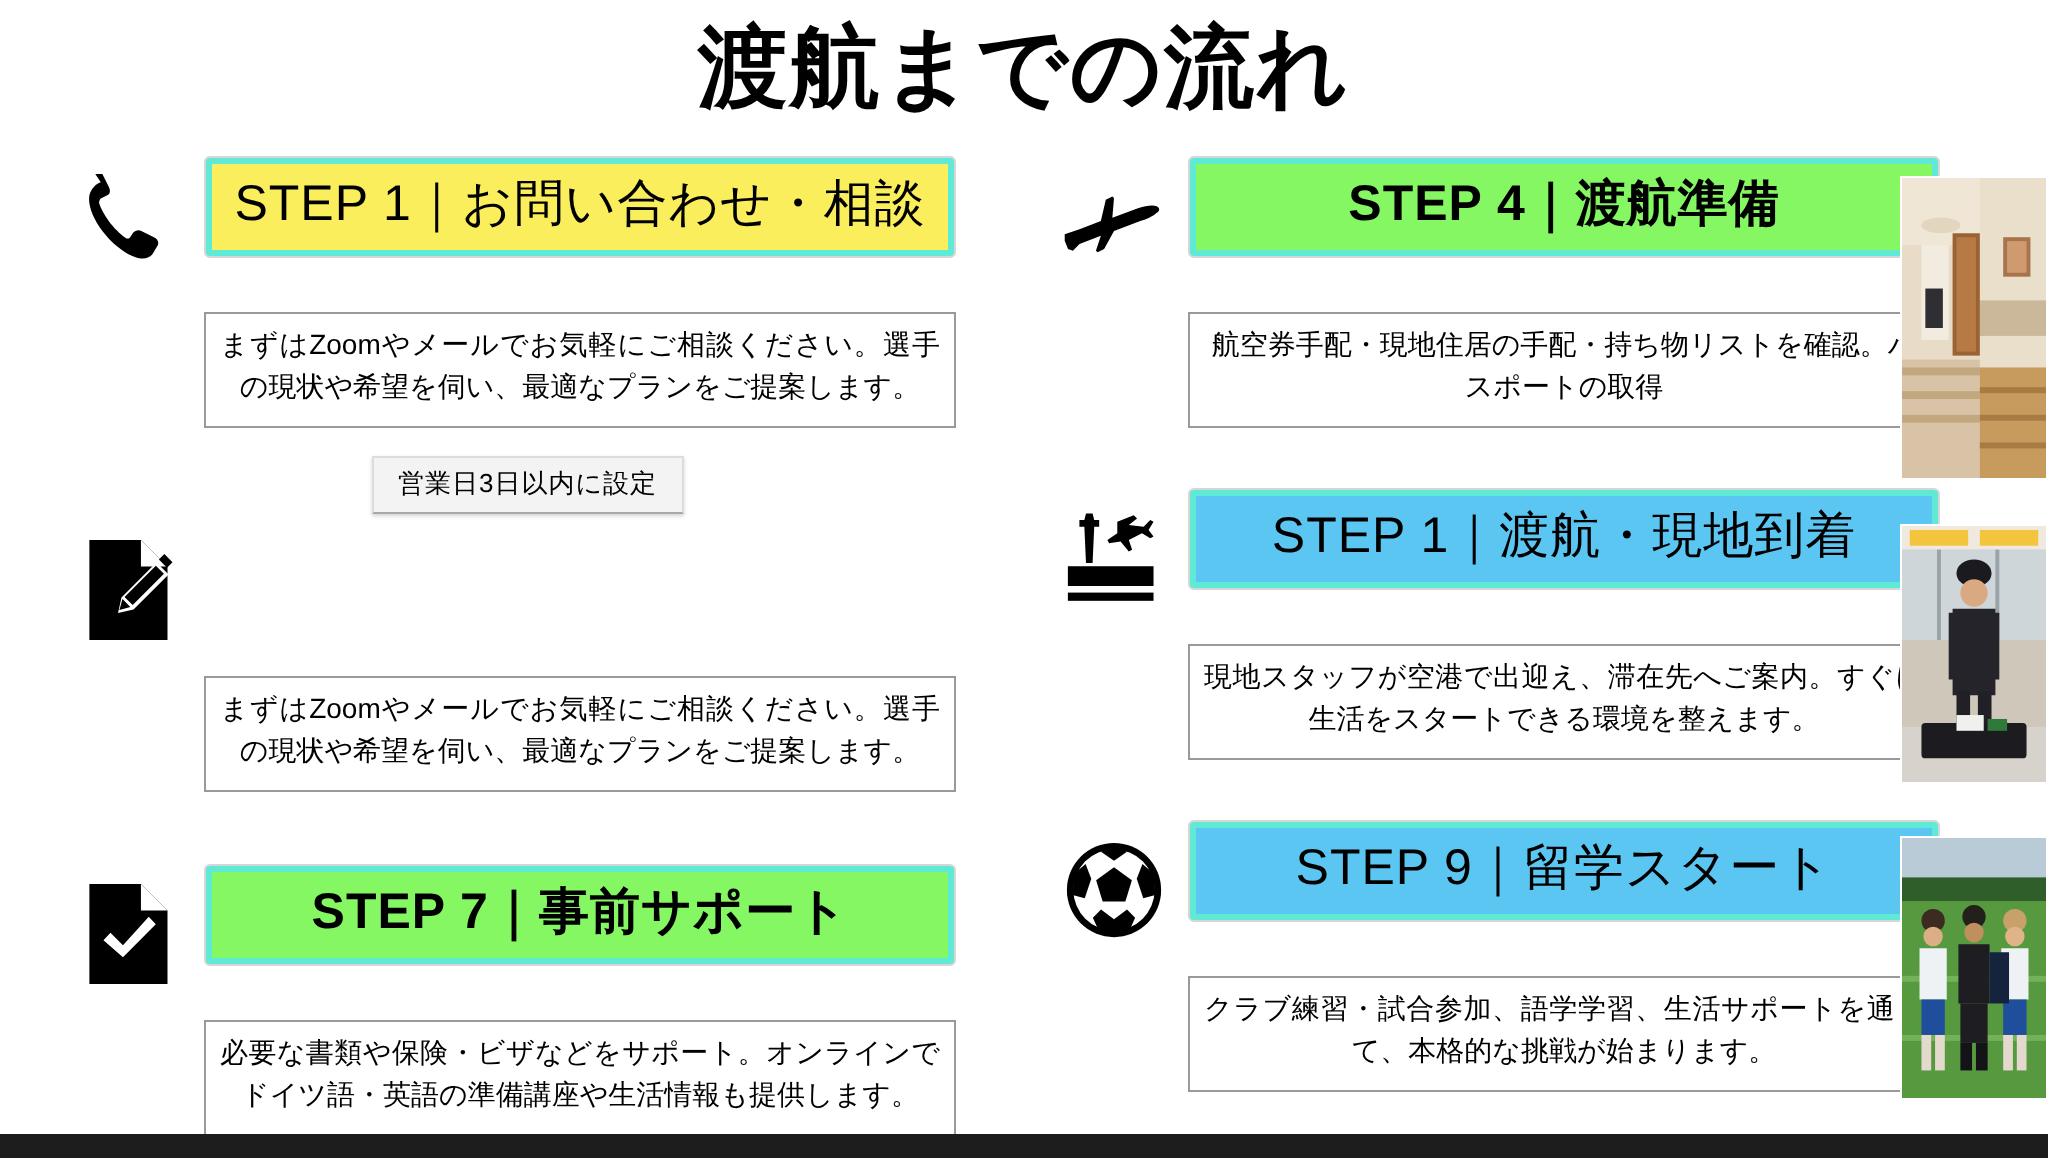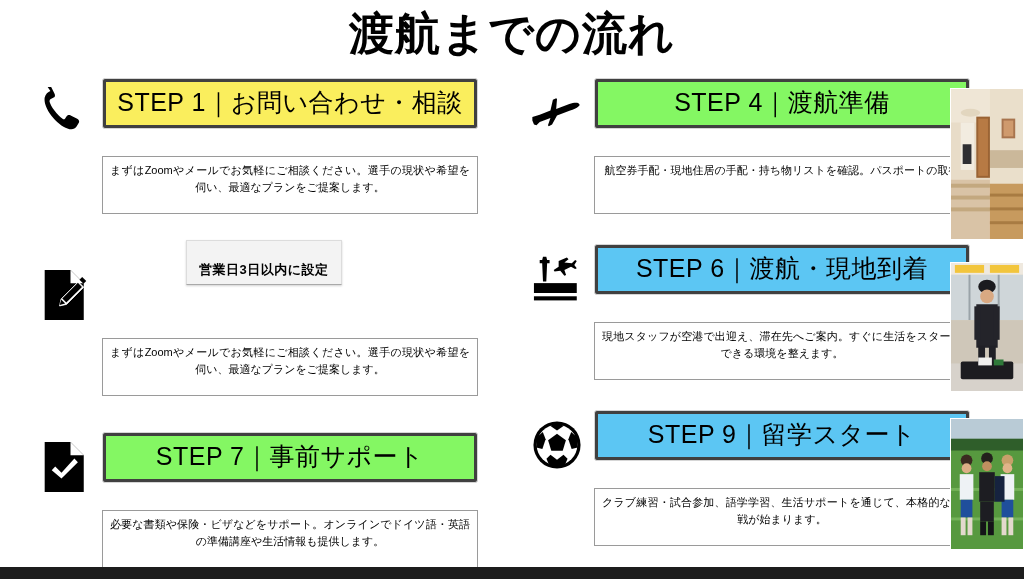--- a/index.html
+++ b/index.html
@@ -78,45 +78,45 @@
 
   .step-body {
     flex: 1 1 auto;
     min-width: 0;
   }
 
   
   .step-header {
     border: 1px solid #d6d6d6;
     border-radius: 3px;
-    background: #404040;
+    background: #5eead4;
     padding: 3px;
     box-sizing: border-box;
   }
   .step-header-fill {
     padding: 5px 6px 7px;
     text-align: center;
     font-size: 25px;
     line-height: 1.25;
     font-weight: 400;
     letter-spacing: 0.5px;
     white-space: nowrap;
     box-sizing: border-box;
   }
   .fill-yellow { background: #faee5d; }
-  .fill-green  { background: #84f763; }
+  .fill-green  { background: #84f763; font-weight: bold; }
   .fill-blue   { background: #5cc6f3; }
 
   
   .step-desc {
     margin-top: 10px;
     border: 1px solid #9a9a9a;
     background: #ffffff;
     box-sizing: border-box;
-    font-size: 11px;
+    font-size: 14px;
     line-height: 1.52;
     padding: 5px 7px 7px;
     text-align: justify;
     text-align-last: center;
     min-height: 58px;
   }
   .step-desc.center {
     text-align: center;
     text-align-last: center;
   }
@@ -127,28 +127,28 @@
 
   
   .connector {
     position: relative;
     height: 40px;
     margin: 2px 0 0 74px;
   }
   .connector-chip {
     position: absolute;
     left: 84px;
-    top: 20px;
-    padding: 20px 12px 5px;
+    top: 8px;
+    padding: 4px 12px 5px;
     background: #f3f3f3;
     border: 1px solid #dcdcdc;
     border-bottom: 1px solid #a9a9a9;
     box-shadow: 0 1px 2px rgba(0,0,0,0.18);
     font-size: 13px;
-    font-weight: 700;
+    font-weight: 400;
     letter-spacing: 0.5px;
     white-space: nowrap;
   }
 
   
   .gap-sm { height: 24px; }
   .gap-md { height: 30px; }
 
   
   .photo {
@@ -267,21 +267,21 @@
         <div class="step-icon">
           <svg width="56" height="50" viewBox="0 0 68 58" aria-hidden="true">
             <path fill="#000" d="M17 2h4l1 4h3v4h-3l-1 22h-4l-1-22h-3V6h3z"></path>
             <path fill="#000" d="M36 7l10-4 2 2-5 4 9 1 4-4 2 1-3 5 3 4-2 1-5-3-8 4 2 6-2 1-5-6-7 1-1-2 6-4z"></path>
             <rect fill="#000" x="6" y="34" width="52" height="12"></rect>
             <rect fill="#000" x="6" y="50" width="52" height="5"></rect>
           </svg>
         </div>
         <div class="step-body">
           <div class="step-header">
-            <div class="step-header-fill fill-blue">STEP 6｜渡航・現地到着</div>
+            <div class="step-header-fill fill-blue">STEP 1｜渡航・現地到着</div>
           </div>
         </div>
       </div>
       <div style="margin-left:74px;">
         <div class="step-desc">現地スタッフが空港で出迎え、滞在先へご案内。すぐに生活をスタートできる環境を整えます。</div>
       </div>
     </div>
 
     <div class="gap-sm"></div>
 

